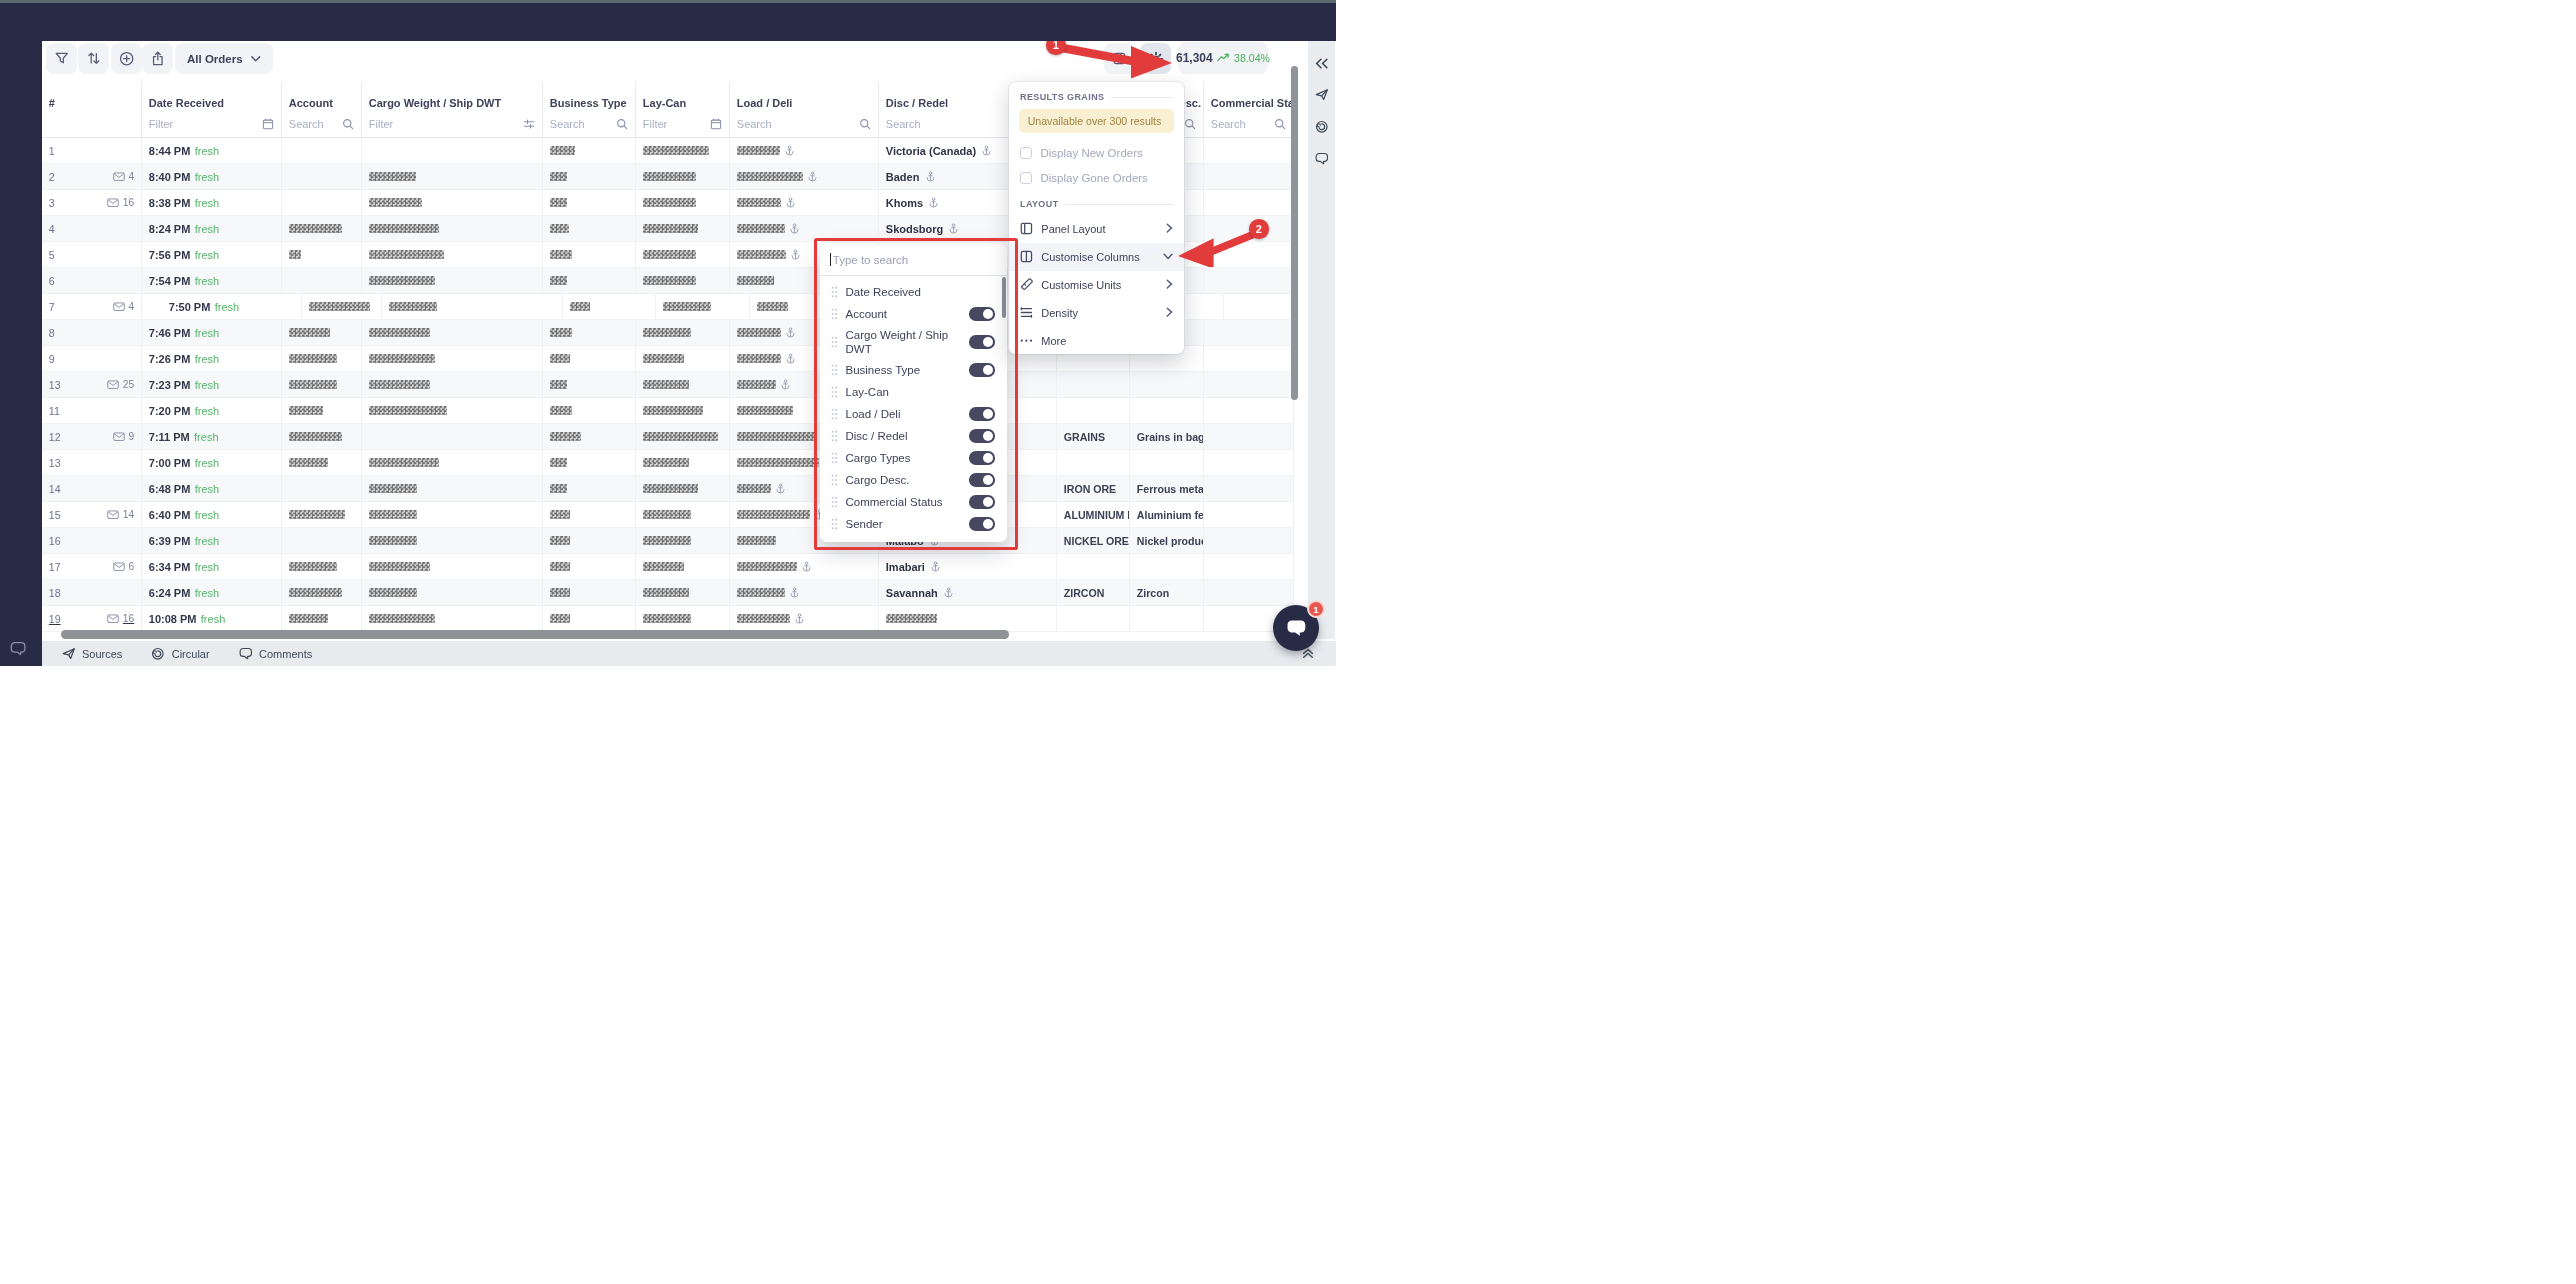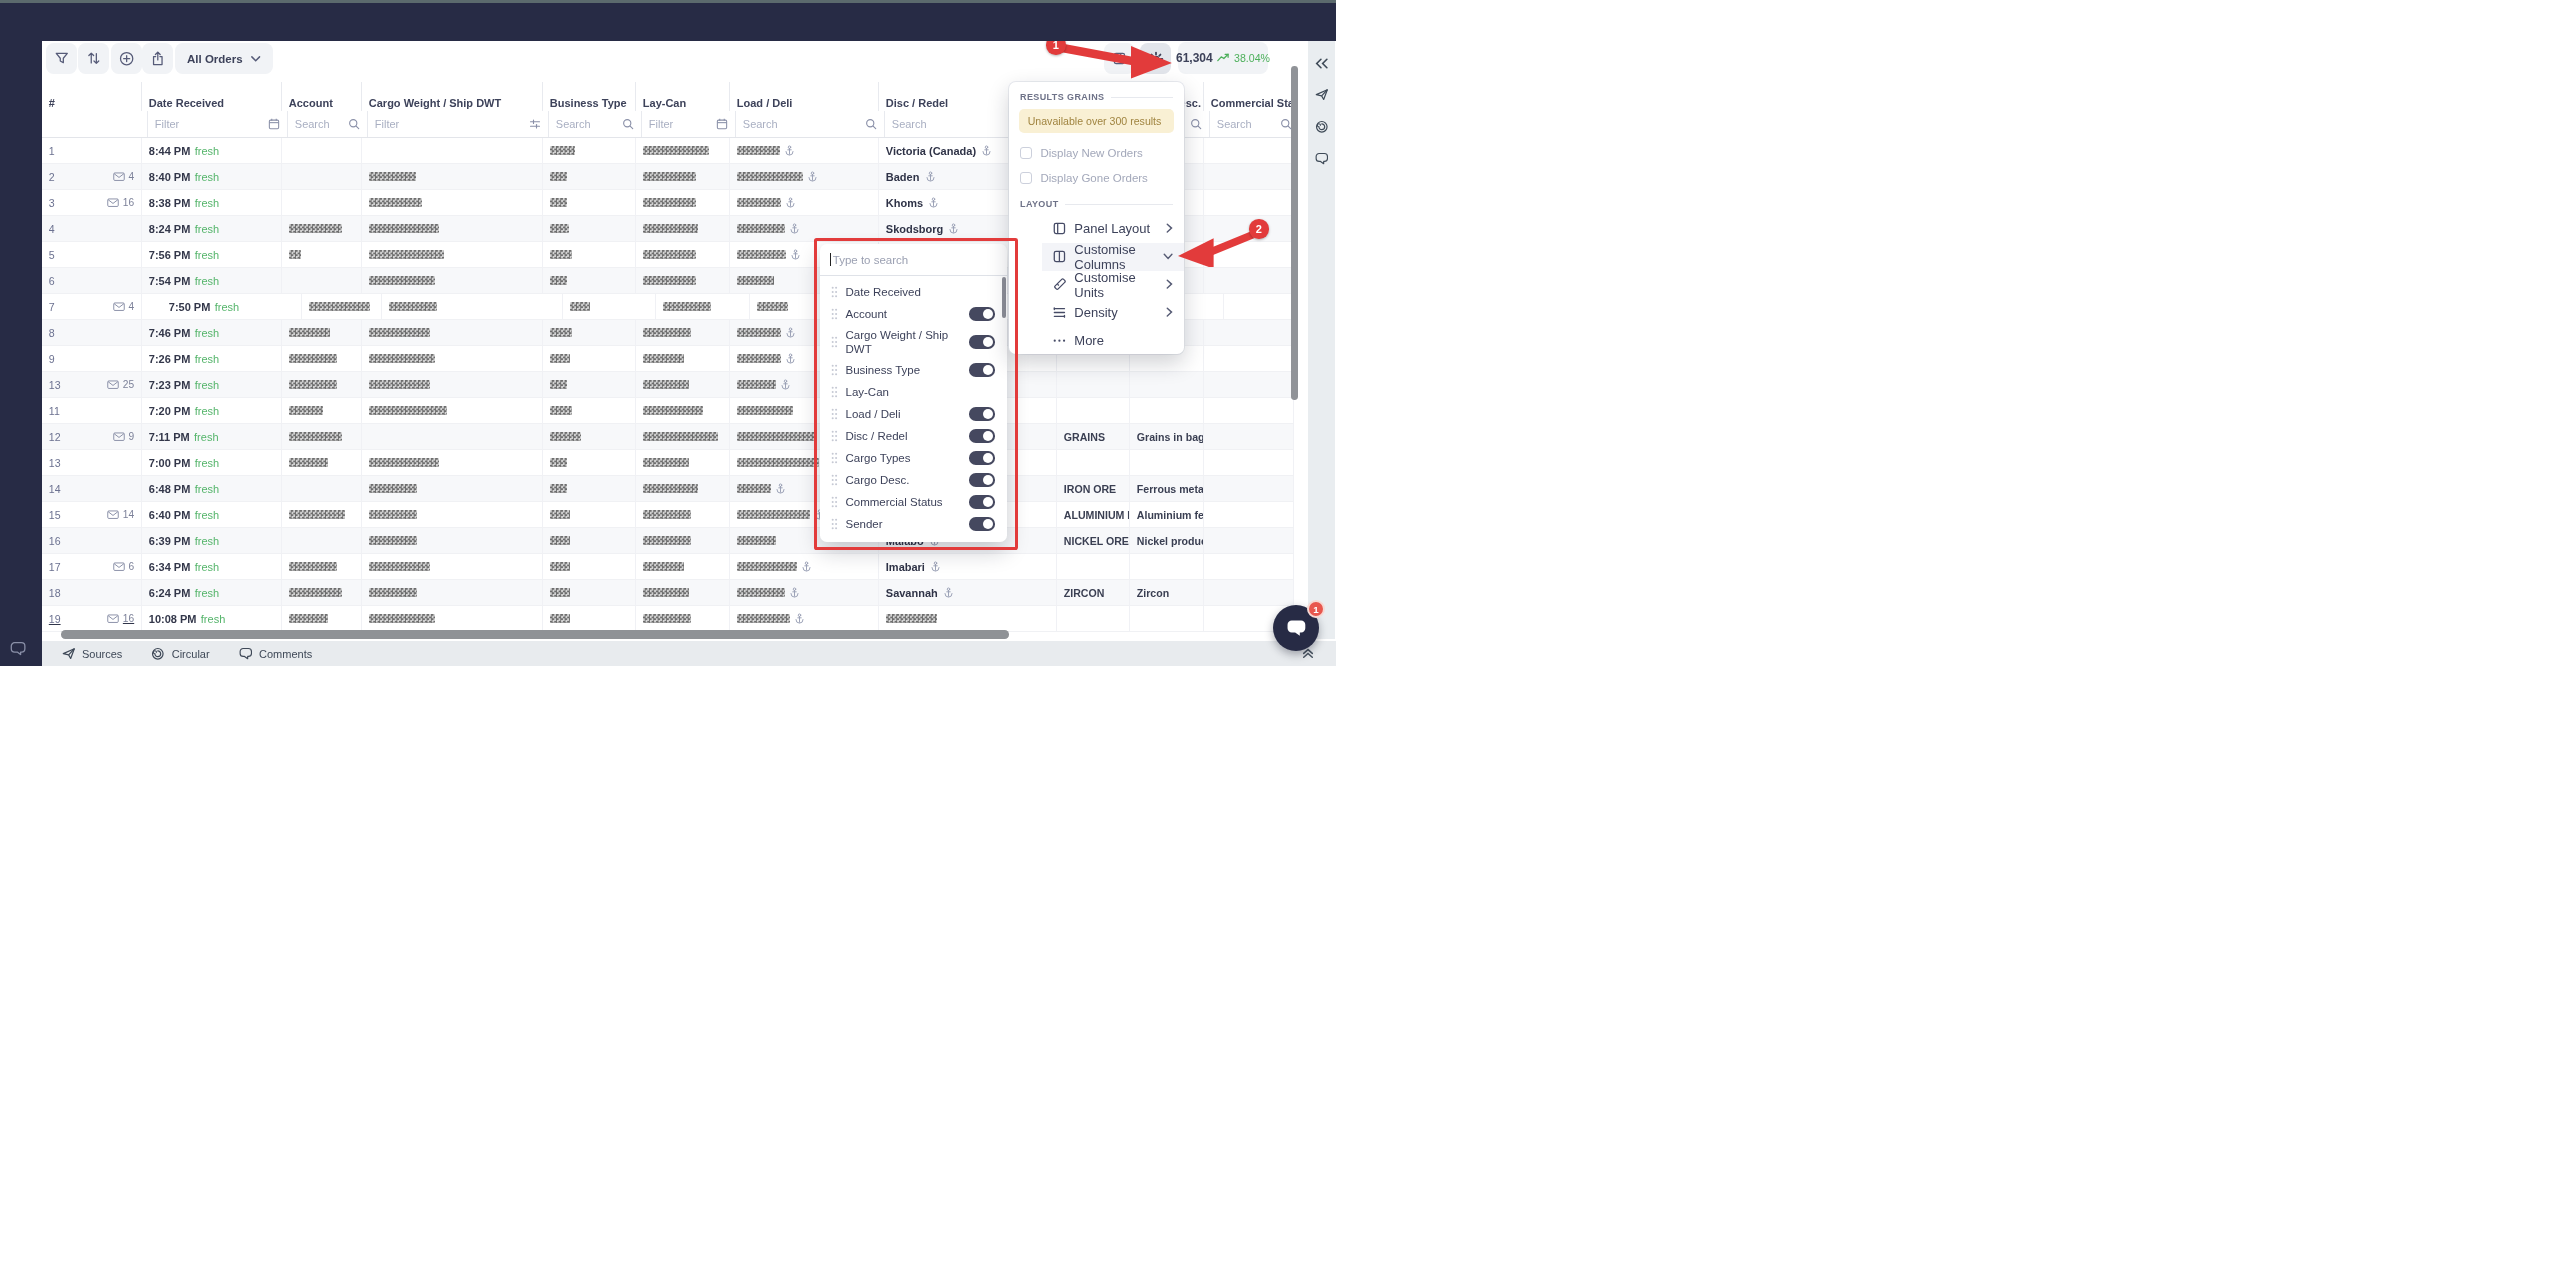--- a/index.html
+++ b/index.html
@@ -46,21 +46,21 @@
   .gear-btn { background:#e2e5eb; }
   .stat-pill { left:1178px; top:42px; width:90px; height:32px; background:#f1f3f6; border-radius:7.7px;
     display:flex; align-items:center; justify-content:center; gap:4.3px; z-index:2; }
   .stat-count { font-size:12px; font-weight:bold; color:#3d425a; }
   .stat-trend { font-size:10.6px; color:#4db05b; }
 
   
   .table-area { left:42px; top:82px; width:1252px; height:550px; z-index:1; overflow:hidden; background:#fff; }
   .hdr-row, .flt-row, .b-row { display:flex; width:1252px; }
   .hdr-row { height:29px; }
-  .flt-row { height:27px; border-bottom:0.9px solid #e3e5ea;padding-left:6px; }
+  .flt-row { height:27px; border-bottom:0.9px solid #e3e5ea; }
   .b-row { height:26px; border-bottom:0.9px solid #f0f1f4; }
   .b-row.alt { background:#f7f8fa; }
   .cell { flex:none; display:flex; align-items:center; padding:0 6.8px; overflow:hidden; white-space:nowrap; }
   .hdr-row .cell { font-size:11px; color:#3d425a; font-weight:bold; border-right:0.9px solid #e8eaef; align-items:flex-end; padding-bottom:1.7px; }
   .flt-row .cell { border-right:0.9px solid #e8eaef; justify-content:space-between; color:#a9afc2; font-size:11px; }
   .b-row .cell { border-right:0.9px solid #f0f1f5; font-size:11px; color:#30354a; }
   .rownum { color:#6b7190; font-size:10.6px; }
   .mailwrap { margin-left:auto; display:flex; align-items:center; gap:3.4px; color:#7c8199; font-size:10.2px; }
   .t-time { font-weight:bold; color:#33374a; }
   .t-fresh { color:#54b46a; margin-left:4.3px; }
@@ -88,21 +88,21 @@
     box-shadow:0 8.5px 22px rgba(20,24,40,.20), 0 0 0 0.9px #eceef2; padding:8.5px 0; }
   .sec-lbl { display:flex; align-items:center; gap:6.8px; padding:1.7px 11px 5.1px; }
   .sec-lbl span { font-size:9px; font-weight:bold; letter-spacing:0.4px; color:#6e7288; }
   .sec-lbl i { flex:1; height:0.9px; background:#e7e9ee; }
   .warn-pill { margin:1.7px 10.2px 6.8px; background:#f9f0d4; color:#a08440; font-size:10.6px;
     padding:6px 8.5px; border-radius:5.1px; }
   .chk-row { display:flex; align-items:center; gap:8.5px; padding:6.8px 11px; cursor:pointer; }
   .chk-box { width:12px; height:12px; border:1.3px solid #ccd0dc; border-radius:3px; background:#fff; }
   .chk-lbl { font-size:11.5px; color:#a3a8ba; }
   .menu-item { display:flex; align-items:center; gap:8.5px; padding:0 11px; height:28px; cursor:pointer;
-    color:#3d425a; font-size:13px;margin-left:33px; }
+    color:#3d425a; font-size:11px; }
   .menu-item.active { background:#f3f4f8; }
   .menu-item .mi-lbl { flex:1; }
   .menu-item .mi-ico { color:#464b66; display:flex; }
   .menu-item .chev { color:#565b74; display:flex; }
 
   
   .popup { left:820px; top:244px; width:187px; height:298px; background:#fff; border-radius:6.8px; z-index:5;
     box-shadow:0 8.5px 22px rgba(20,24,40,.22); overflow:hidden; }
   .pop-search { display:flex; align-items:center; height:31px; padding:0 10.2px; color:#9ba0b2; font-size:11.5px; }
   .caret { width:0.9px; height:13.6px; background:#222; margin-right:1.7px; }

